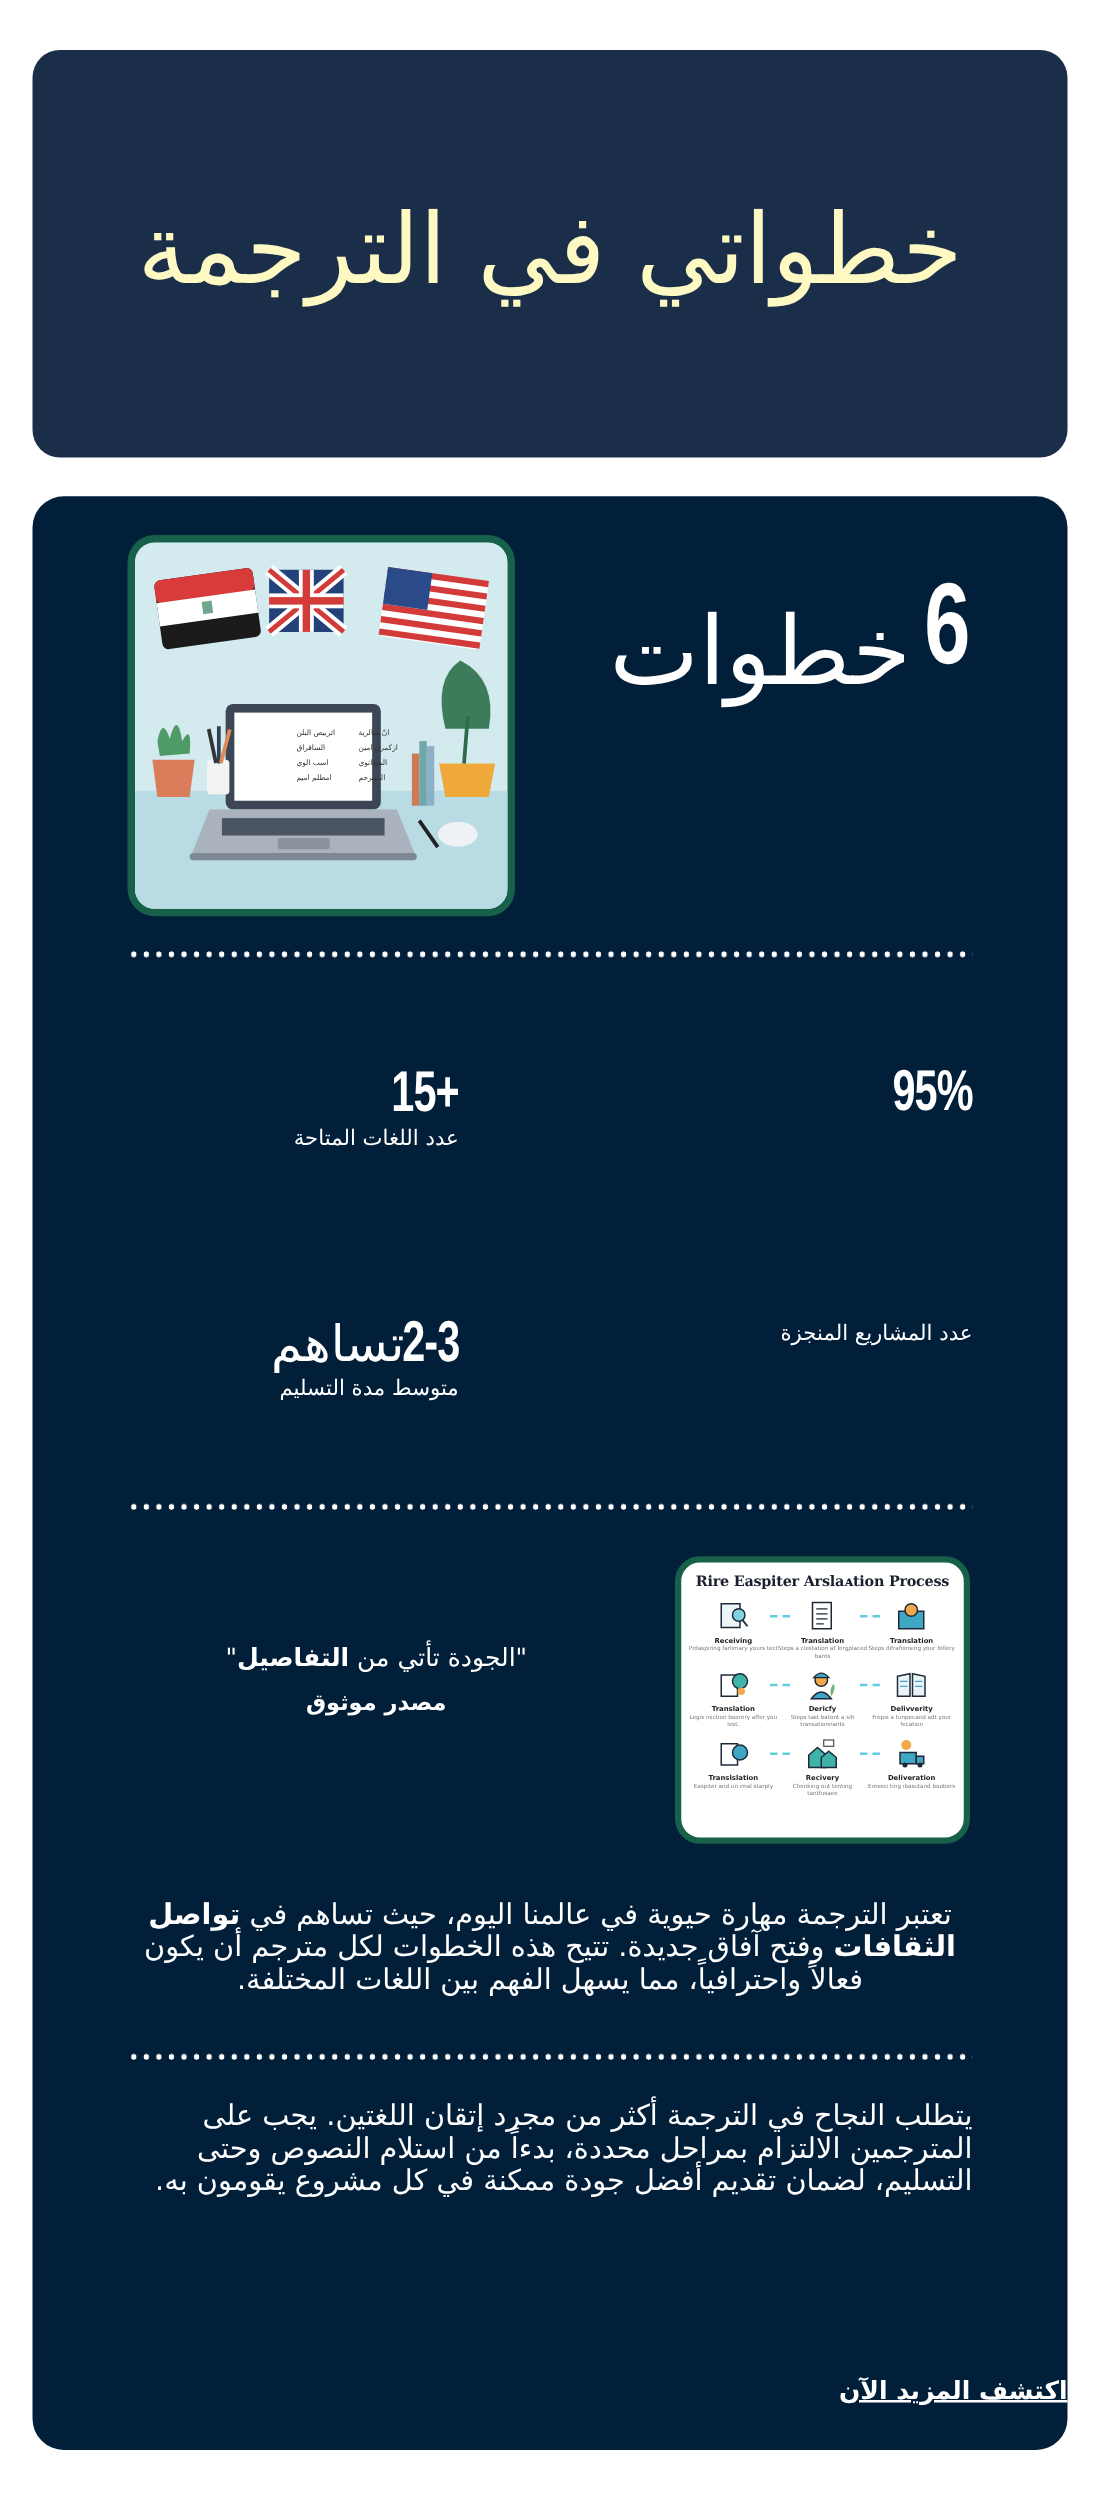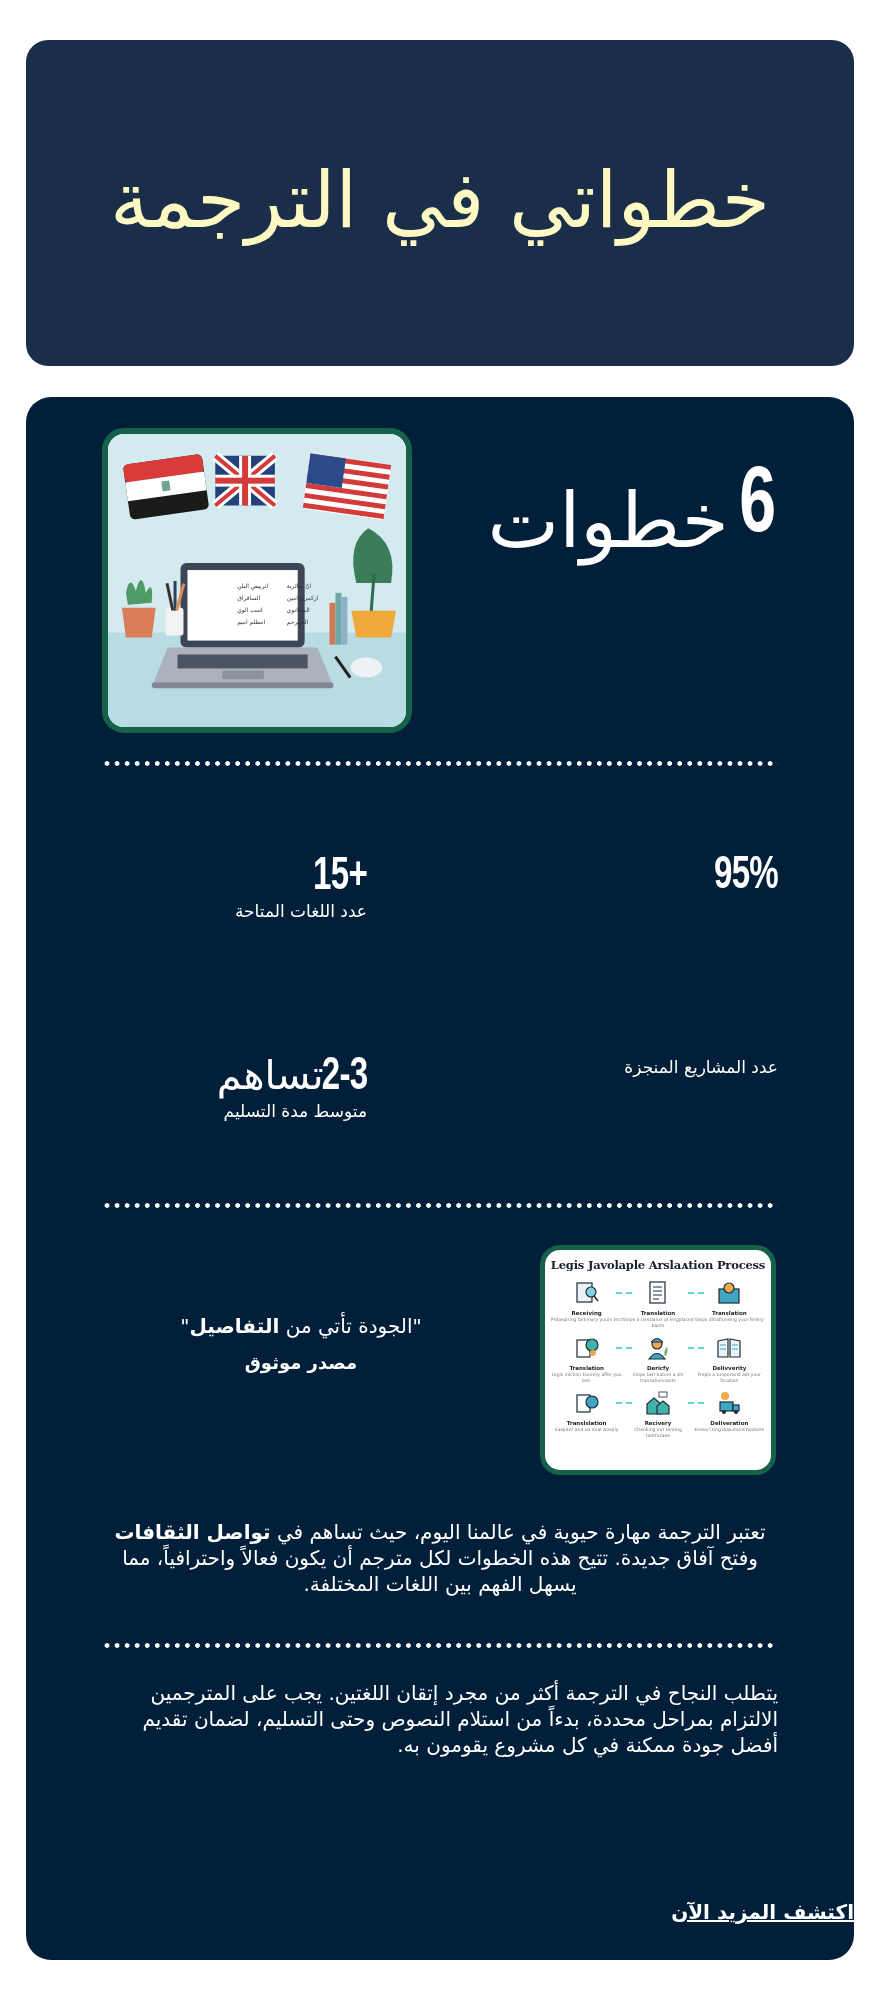--- a/index.html
+++ b/index.html
@@ -78,21 +78,21 @@
       text-align: center; margin-top: 8px; letter-spacing: -0.2px; white-space: nowrap;
     }
     .process-grid { display: grid; grid-template-columns: repeat(3, 1fr); row-gap: 6px; padding: 8px 6px 0; position: relative; }
     .process-step { text-align: center; position: relative; }
     .process-step .ico { width: 26px; height: 26px; margin: 0 auto; display: block; }
     .process-step .st-title { font-size: 5.5px; font-weight: 700; color: #222; margin-top: 4px; white-space: nowrap; }
     .process-step .st-desc { font-size: 4.5px; color: #777; line-height: 6px; margin-top: 1px; }
     .arrow { position: absolute; top: 12px; width: 16px; height: 2px; border-top: 2px dashed #5fcde0; }
     .arrow.r { right: -10px; }
 
-    .body-para { position: absolute; direction: rtl; font-size: 20px; line-height: 26px; }
+    .body-para { position: absolute; direction: rtl; font-size: 23px; line-height: 26px; }
     .body-para b { font-weight: 700; }
     .para-1 { left: 76px; top: 1122px; width: 676px; text-align: center; }
     .para-2 { left: 76px; top: 1283px; width: 676px; text-align: right; }
 
     .cta {
       position: absolute; left: 0; right: 0; top: 1503px; 
       font-size: 20px; font-weight: 700; direction: rtl; color: #ffffff; cursor: pointer; text-decoration: underline;
     }
   </style>
 </head>
@@ -200,21 +200,21 @@
   </div>
 
   <div class="divider" style="top: 806px;"></div>
 
   <div class="quote-block">
     <p class="quote-text"><span>"الجودة تأتي من </span><b>التفاصيل</b><span>"</span></p>
     <p class="quote-source">مصدر موثوق</p>
   </div>
 
   <div class="process-image">
-    <div class="process-title">Legis Javolaple Arslaᴀtion Process</div>
+    <div class="process-title">Rire Easpiter Arslaᴀtion Process</div>
     <div class="process-grid">
       <div class="process-step">
         <svg class="ico" viewBox="0 0 26 26">
             <rect x="3" y="3" width="15" height="19" fill="#eaf4f7" stroke="#1f2a38" stroke-width="1.2"></rect>
             <circle cx="17" cy="12" r="5" fill="#7fd3e2" stroke="#1f2a38" stroke-width="1.2"></circle>
             <path d="M20 16 L24 21" stroke="#1f2a38" stroke-width="1.6"></path>
           </svg>
         <div class="st-title">Receiving</div>
         <div class="st-desc">Prdaspiring farlimary yours tect</div>
         <span class="arrow r"></span>

